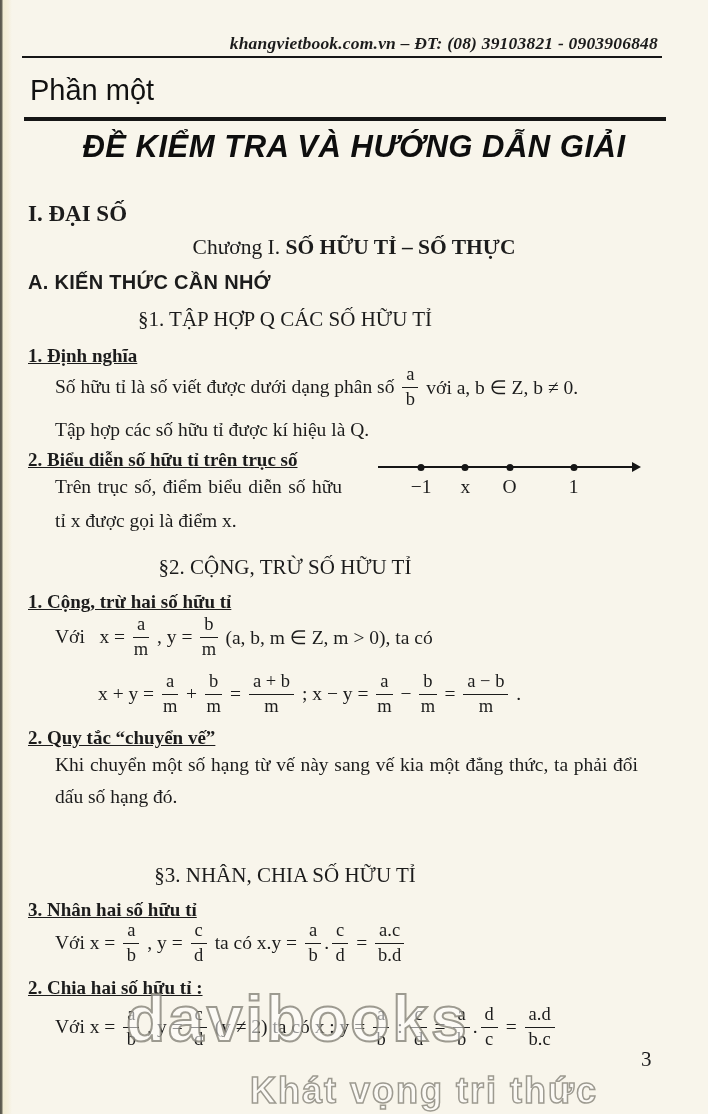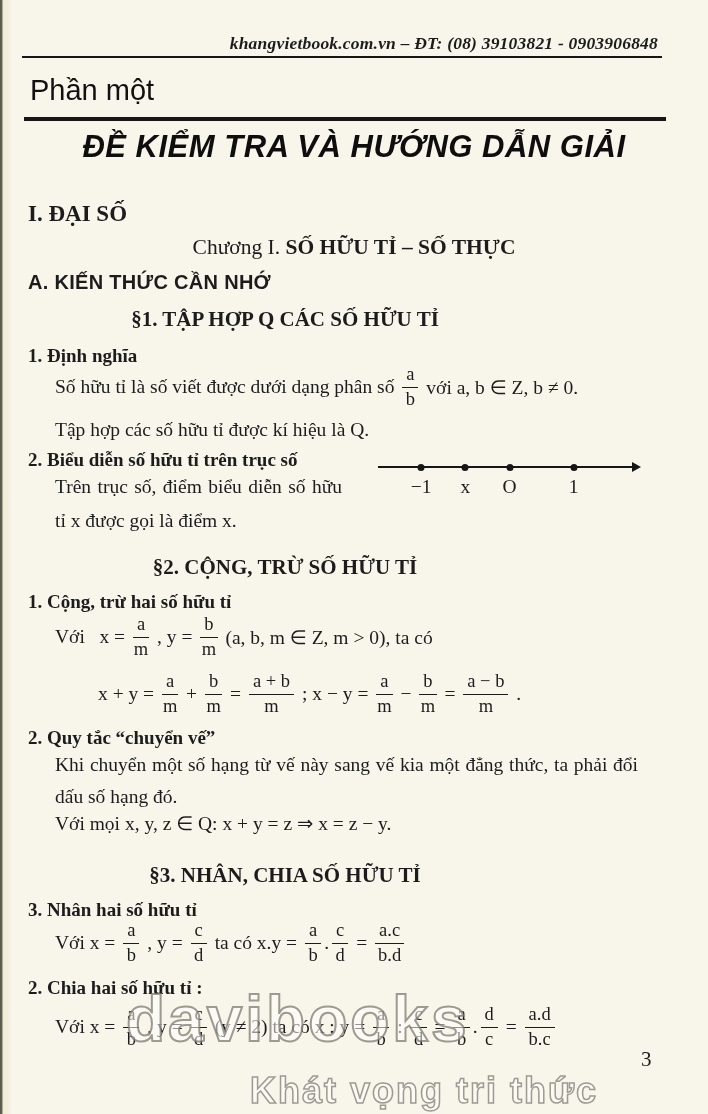--- a/index.html
+++ b/index.html
@@ -28,25 +28,25 @@
     font-family:"Liberation Sans", sans-serif;font-weight:bold;font-style:italic;
     font-size:31px;letter-spacing:.5px;color:#0e0e0e;
   }
   .algebra-heading{position:absolute;top:201px;left:28px;font-weight:bold;font-size:23px;}
   .chapter-line{position:absolute;top:235px;left:0;width:708px;text-align:center;font-size:21.5px;}
   .chapter-strong{font-weight:bold;}
   .knowledge-heading{
     position:absolute;top:271px;left:28px;
     font-family:"Liberation Sans", sans-serif;font-weight:bold;font-size:20px;letter-spacing:.3px;
   }
-  .sec-title{position:absolute;left:0;width:570px;text-align:center;font-weight:bold;font-size:21px;}
+  .sec-title{position:absolute;left:0;width:570px;text-align:center;font-weight:normal;font-size:21px;}
   .s1-title{top:307px;}
   .s2-title{top:555px;}
   .s3-title{top:863px;}
-  .item-heading{position:absolute;left:28px;font-weight:bold;font-size:19px;}
+  .item-heading{position:absolute;left:28px;font-weight:bold;font-size:19px;text-decoration:underline;}
   .s1-i1{top:345px;}
   .s1-i2{top:449px;}
   .s2-i1{top:591px;}
   .s2-i2{top:727px;}
   .s3-i1{top:899px;}
   .s3-i2{top:977px;}
   .body-line{position:absolute;font-size:19.5px;}
   .s1-note{top:419px;left:55px;}
   .s2-rule{top:812px;left:55px;}
   .body-par{position:absolute;font-size:19.5px;text-align:justify;}
@@ -177,21 +177,20 @@
       </span>
       <span class="t"> = </span>
       <span class="frac">
         <span class="num">a − b</span>
         <span class="den">m</span>
       </span>
       <span class="t"> .</span>
     </div>
   <div class="item-heading s2-i2">2. Quy tắc “chuyển vế”</div>
   <div class="body-par s2-par">Khi chuyển một số hạng từ vế này sang vế kia một đẳng thức, ta phải đổi dấu số hạng đó.</div>
-  <div class="body-line s2-rule">Với mọi x, y, z ∈ Q: x + y = z ⇒ x = z − y.</div>
 
   <div class="sec-title s3-title">§3. NHÂN, CHIA SỐ HỮU TỈ</div>
   <div class="item-heading s3-i1">3. Nhân hai số hữu tỉ</div>
   <div class="math s3-mul">
       <span class="t">Với x = </span>
       <span class="frac">
         <span class="num">a</span>
         <span class="den">b</span>
       </span>
       <span class="t"> , y = </span>

